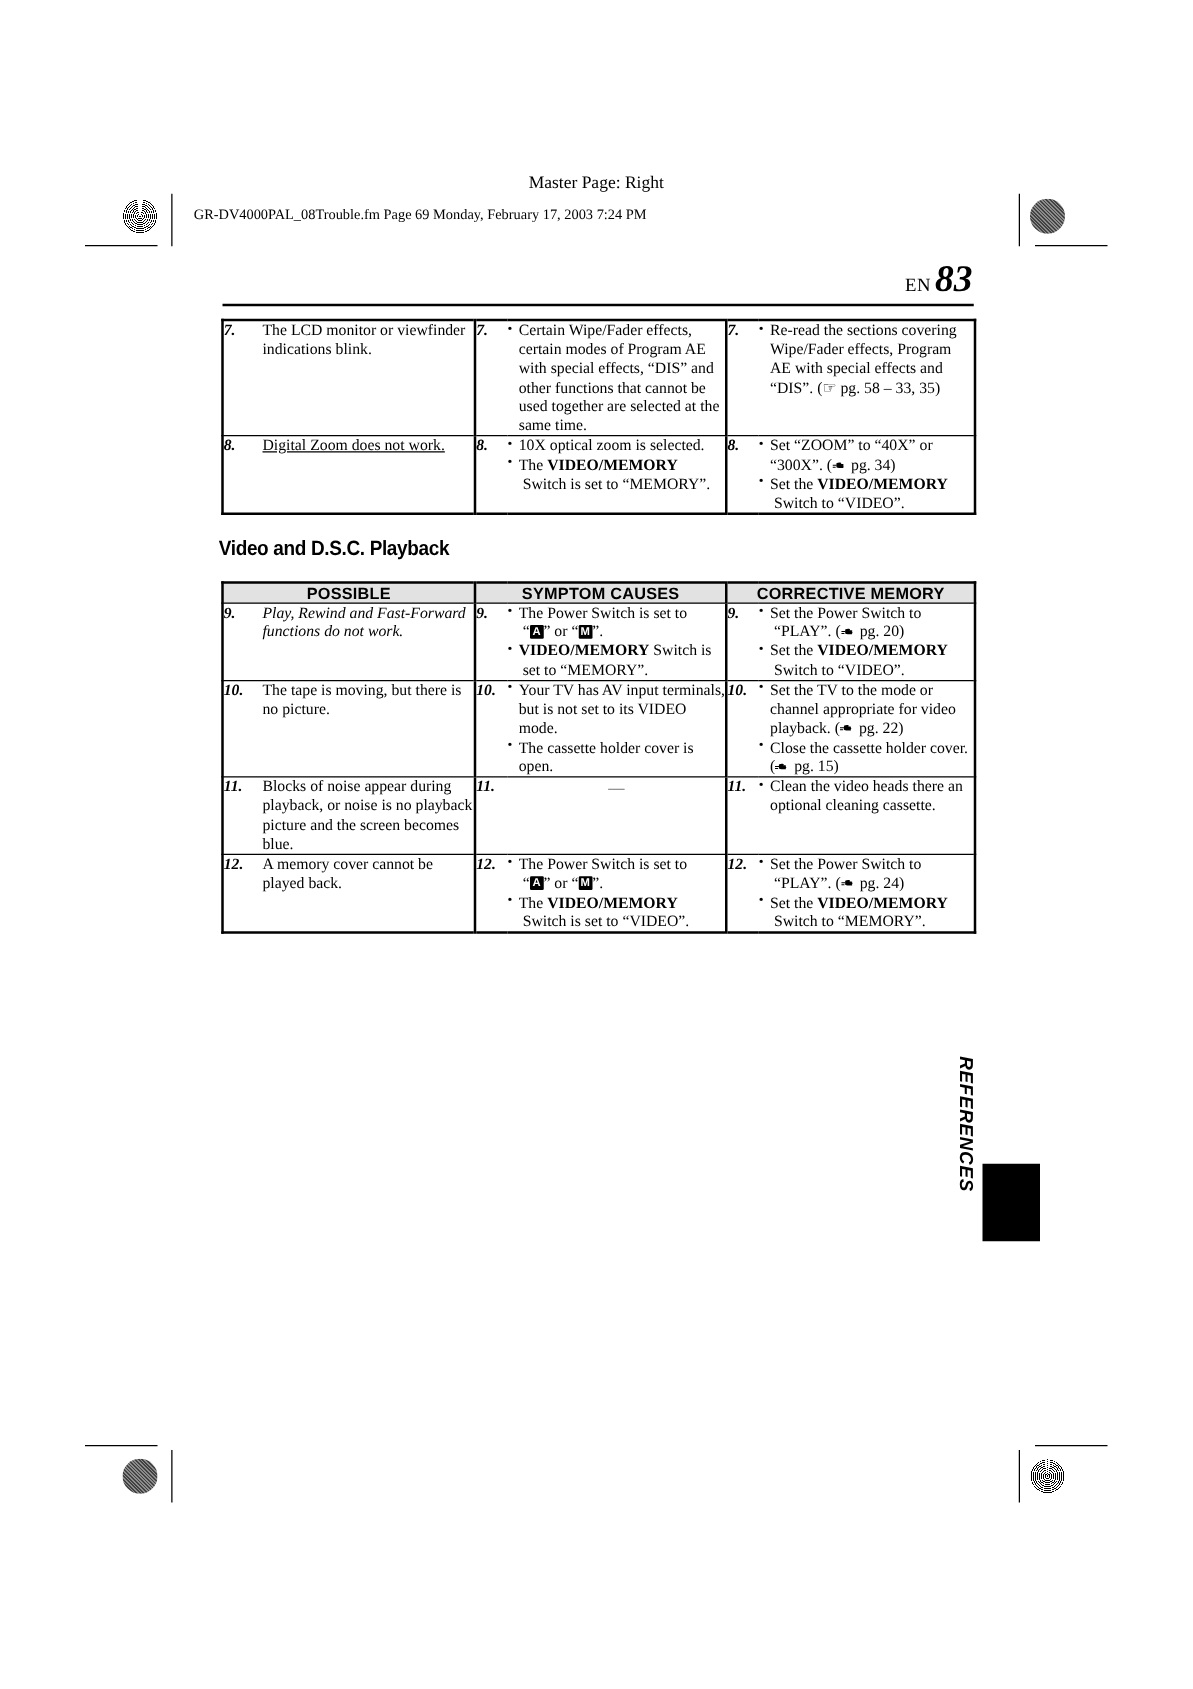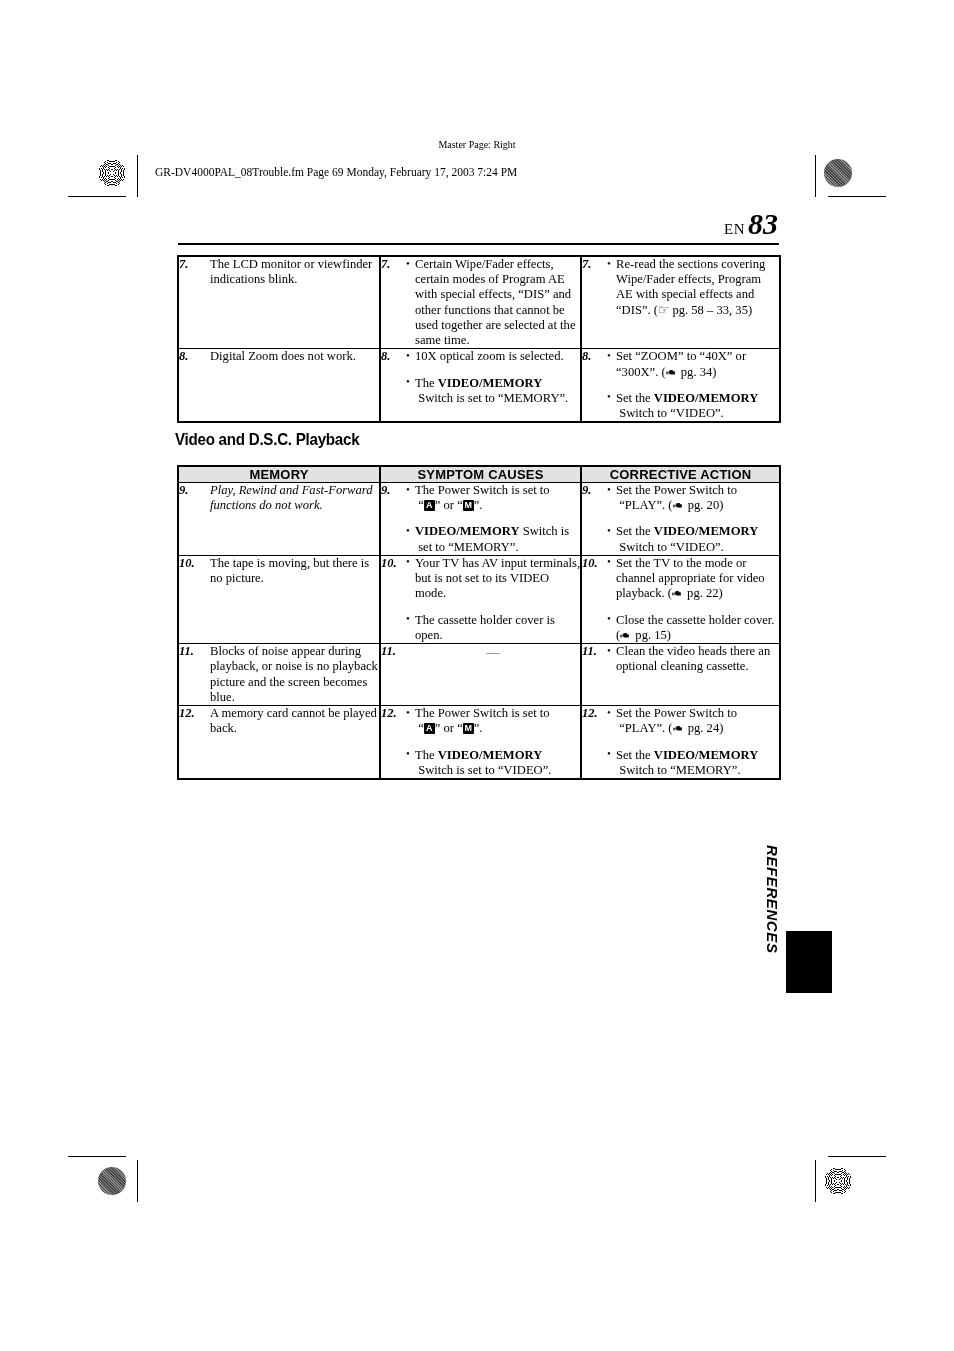--- a/index.html
+++ b/index.html
@@ -36,21 +36,21 @@
   }
 
   .rule { position: absolute; background: #000; }
 
   
   .master-page {
     position: absolute;
     left: 0; right: 0;
     top: 139px;
     text-align: center;
-    font-size: 10px;
+    font-size: 14px;
     font-family: "Liberation Serif", serif;
     color: #000;
   }
   .filestamp {
     position: absolute;
     left: 155px;
     top: 166px;
     font-size: 11.5px;
     font-family: "Liberation Serif", serif;
     white-space: nowrap;
@@ -121,21 +121,21 @@
     position: relative;
     padding-left: 9px;
     margin: 0 0 0 0;
   }
   ul.bul li::before {
     content: "•";
     position: absolute;
     left: 0; top: -0.5px;
     font-size: 11px;
   }
-  ul.bul li + li { margin-top: 11px; }
+  ul.bul li + li { margin-top: 0; }
 
   .plain { margin: 0; }
 
   .bold { font-weight: bold; }
 
   
   .modeicon {
     display: inline-block;
     background: #000;
     color: #fff;
@@ -277,21 +277,21 @@
         </td>
         <td class="numcell vsep">7.</td>
         <td class="txtcell">
           <ul class="bul">
             <li>Re-read the sections covering Wipe/Fader effects, Program AE with special effects and “DIS”. (☞ pg. 58 – 33, 35)</li>
           </ul>
         </td>
       </tr>
       <tr>
         <td class="numcell rowsep">8.</td>
-        <td class="txtcell pl rowsep" style="height:52px;">
+        <td class="txtcell pl rowsep" style="height:52px;text-decoration:underline;">
           <p class="plain">Digital Zoom does not work.</p>
         </td>
         <td class="numcell vsep rowsep">8.</td>
         <td class="txtcell rowsep">
           <ul class="bul">
             <li>10X optical zoom is selected.</li>
             <li>The <span class="bold">VIDEO/MEMORY</span><br>&nbsp;Switch is set to “MEMORY”.</li>
           </ul>
         </td>
         <td class="numcell vsep rowsep">8.</td>
@@ -314,23 +314,23 @@
     <colgroup>
       <col style="width:26px">
         <col style="width:176px">
       <col style="width:26px">
         <col style="width:175px">
       <col style="width:26px">
         <col style="width:173px">
     </colgroup>
     <thead>
       <tr>
-        <th class="hdr" colspan="2">MEMORY</th>
+        <th class="hdr" colspan="2">POSSIBLE</th>
         <th class="hdr vsep" colspan="2">SYMPTOM CAUSES</th>
-        <th class="hdr vsep" colspan="2">CORRECTIVE ACTION</th>
+        <th class="hdr vsep" colspan="2">CORRECTIVE MEMORY</th>
       </tr>
     </thead>
     <tbody>
 
       <tr>
         <td class="numcell">9.</td>
         <td class="txtcell pl" style="height:53px;font-style:italic;">
           <p class="plain">Play, Rewind and Fast-Forward functions do not work.</p>
         </td>
         <td class="numcell vsep">9.</td>
@@ -390,21 +390,21 @@
         <td class="txtcell rowsep">
           <ul class="bul">
             <li>Clean the video heads there an optional cleaning cassette.</li>
           </ul>
         </td>
       </tr>
 
       <tr>
         <td class="numcell rowsep">12.</td>
         <td class="txtcell pl rowsep" style="height:53px;">
-          <p class="plain">A memory card cannot be played back.</p>
+          <p class="plain">A memory cover cannot be played back.</p>
         </td>
         <td class="numcell vsep rowsep">12.</td>
         <td class="txtcell rowsep">
           <ul class="bul">
             <li>The Power Switch is set to<br>&nbsp;“<span class="modeicon">A</span>” or “<span class="modeicon">M</span>”.</li>
             <li>The <span class="bold">VIDEO/MEMORY</span><br>&nbsp;Switch is set to “VIDEO”.</li>
           </ul>
         </td>
         <td class="numcell vsep rowsep">12.</td>
         <td class="txtcell rowsep">

